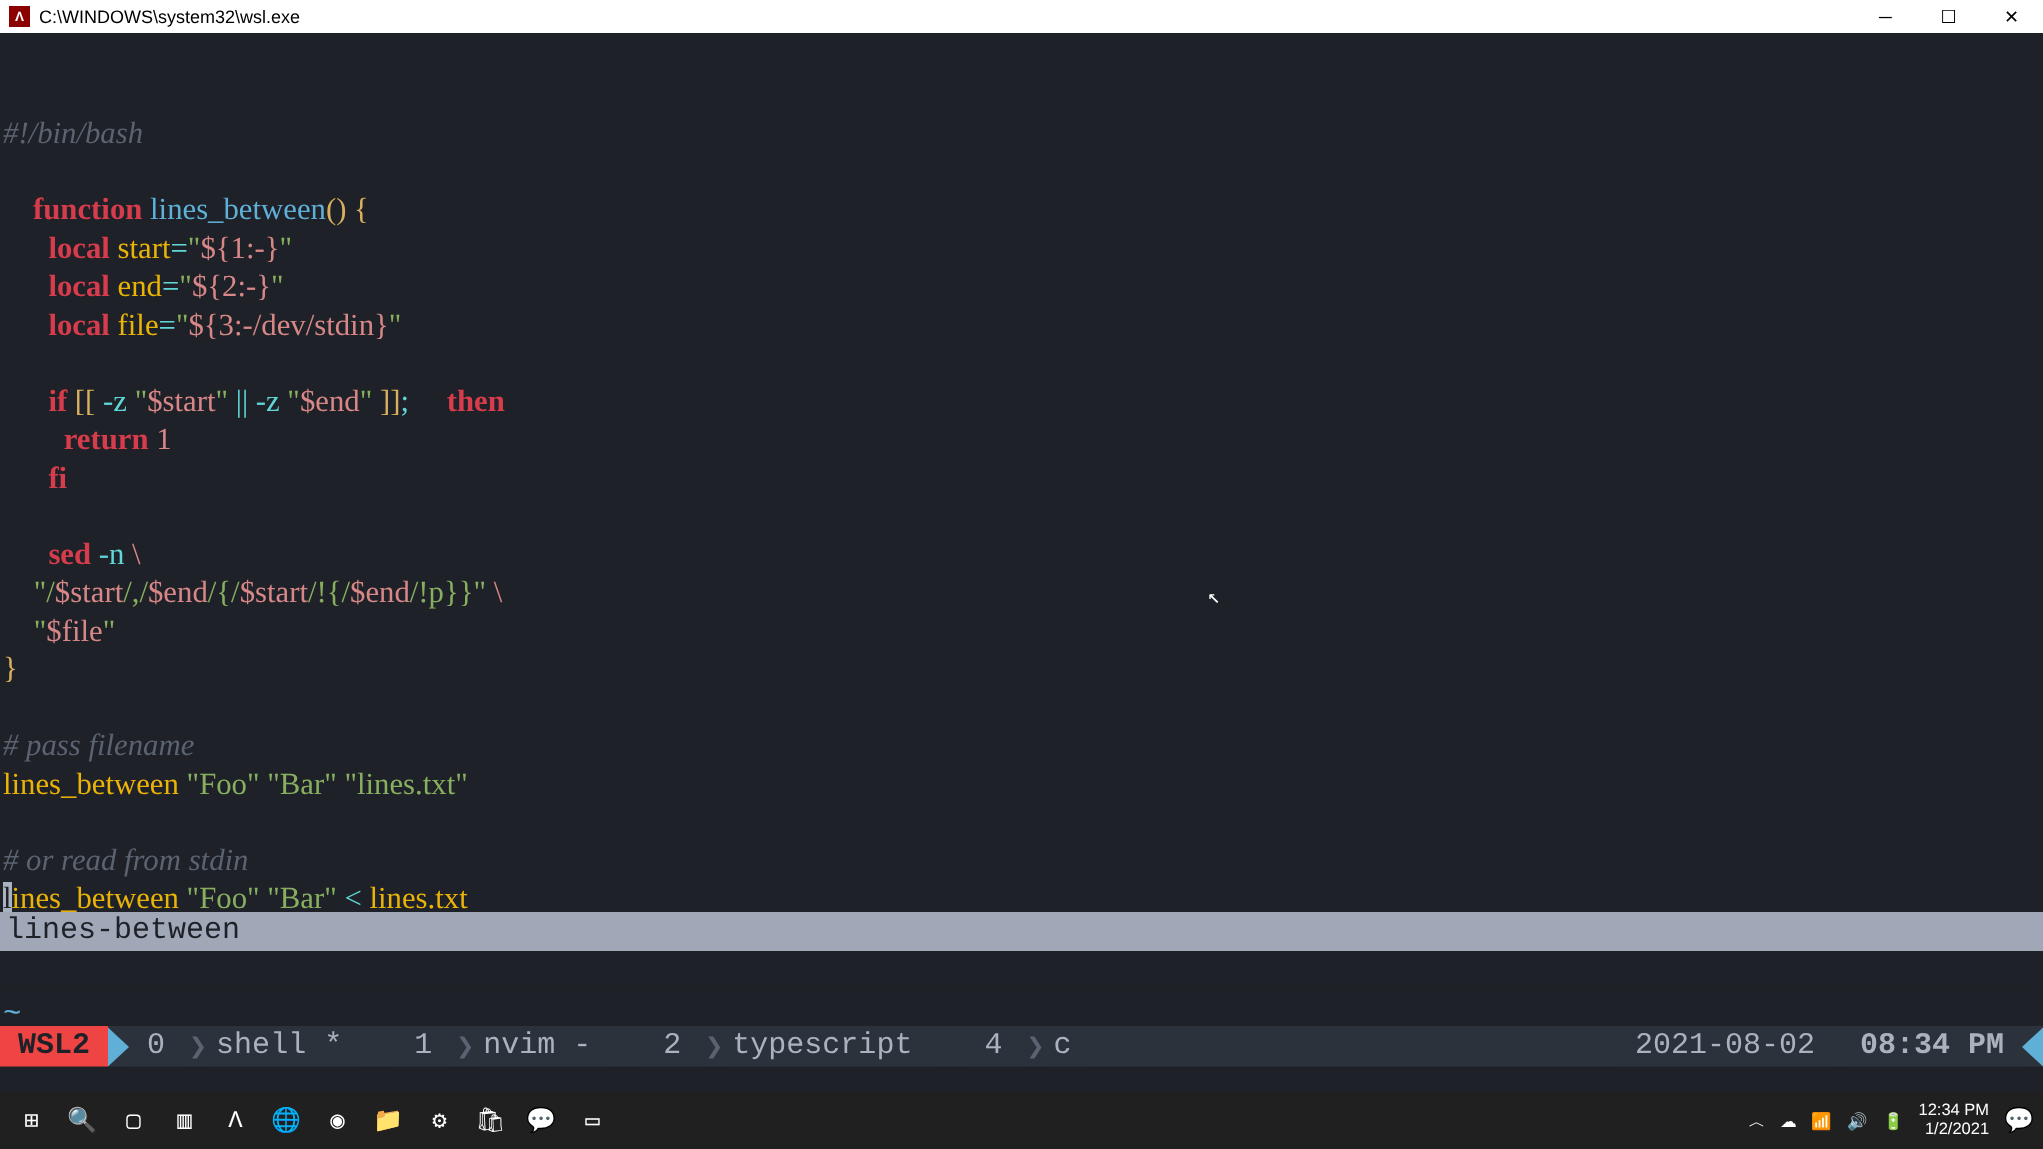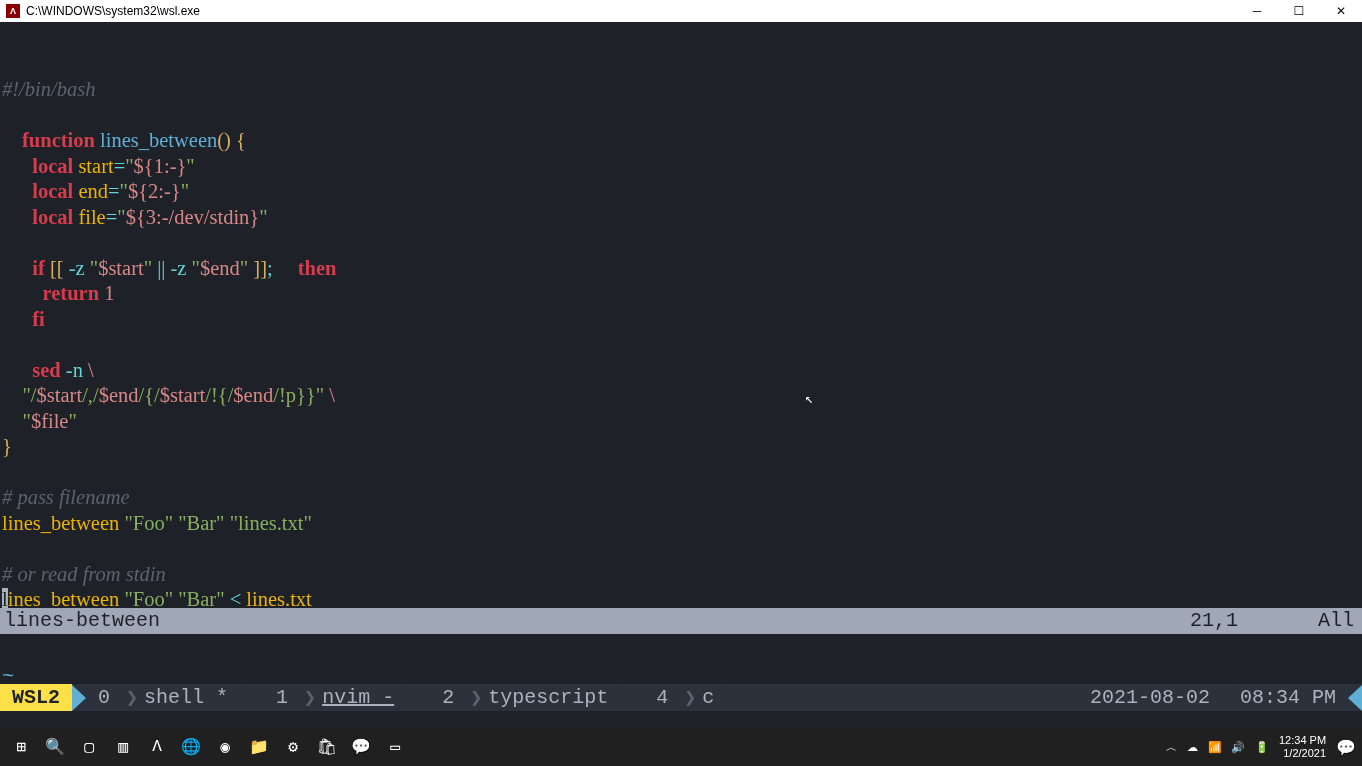--- a/index.html
+++ b/index.html
@@ -121,21 +121,21 @@
   border-top: 13.5px solid transparent;
   border-bottom: 13.5px solid transparent;
   border-left: 14px solid;
 }
 .tmux-arrow-l {
   width: 0; height: 0;
   border-top: 13.5px solid transparent;
   border-bottom: 13.5px solid transparent;
   border-right: 14px solid;
 }
-.seg-wsl { background: #fde047; color: #1e2127; font-weight: bold; }
+.seg-wsl { background: #ef4444; color: #1e2127; font-weight: bold; }
 .seg-dark { background: #2c323c; color: #abb2bf; }
 .seg-host { background: #5fafd7; color: #1e2127; font-weight: bold; margin-left: auto; }
 
 
 .taskbar {
   position: absolute;
   bottom: 0;
   left: 0; right: 0;
   height: 38px;
   background: #202020;
@@ -184,53 +184,49 @@
 </div>
 
 <div class="terminal">
   <div id="code-container"><span class="line"><span class="c-comment">#!/bin/bash</span></span><span class="line"> </span><span class="line"><span class="c-keyword">function</span><span class="c-plain"> </span><span class="c-func">lines_between</span><span class="c-punct">()</span><span class="c-plain"> </span><span class="c-punct">{</span></span><span class="line"><span class="c-plain">  </span><span class="c-keyword">local</span><span class="c-plain"> start</span><span class="c-op">=</span><span class="c-str">"</span><span class="c-var">${1:-}</span><span class="c-str">"</span></span><span class="line"><span class="c-plain">  </span><span class="c-keyword">local</span><span class="c-plain"> end</span><span class="c-op">=</span><span class="c-str">"</span><span class="c-var">${2:-}</span><span class="c-str">"</span></span><span class="line"><span class="c-plain">  </span><span class="c-keyword">local</span><span class="c-plain"> file</span><span class="c-op">=</span><span class="c-str">"</span><span class="c-var">${3:-/dev/stdin}</span><span class="c-str">"</span></span><span class="line"> </span><span class="line"><span class="c-plain">  </span><span class="c-keyword">if</span><span class="c-plain"> </span><span class="c-punct">[[</span><span class="c-plain"> </span><span class="c-op">-z</span><span class="c-plain"> </span><span class="c-str">"</span><span class="c-var">$start</span><span class="c-str">"</span><span class="c-plain"> </span><span class="c-op">||</span><span class="c-plain"> </span><span class="c-op">-z</span><span class="c-plain"> </span><span class="c-str">"</span><span class="c-var">$end</span><span class="c-str">"</span><span class="c-plain"> </span><span class="c-punct">]]</span><span class="c-op">;</span><span class="c-plain"> </span><span class="c-keyword">then</span></span><span class="line"><span class="c-plain">    </span><span class="c-keyword">return</span><span class="c-plain"> </span><span class="c-var">1</span></span><span class="line"><span class="c-plain">  </span><span class="c-keyword">fi</span></span><span class="line"> </span><span class="line"><span class="c-plain">  </span><span class="c-keyword">sed</span><span class="c-plain"> </span><span class="c-op">-n</span><span class="c-plain"> </span><span class="c-var">\</span></span><span class="line"><span class="c-plain">    </span><span class="c-str">"/</span><span class="c-var">$start</span><span class="c-str">/,/</span><span class="c-var">$end</span><span class="c-str">/{/</span><span class="c-var">$start</span><span class="c-str">/!{/</span><span class="c-var">$end</span><span class="c-str">/!p}}"</span><span class="c-plain"> </span><span class="c-var">\</span></span><span class="line"><span class="c-plain">    </span><span class="c-str">"</span><span class="c-var">$file</span><span class="c-str">"</span></span><span class="line"><span class="c-punct">}</span></span><span class="line"> </span><span class="line"><span class="c-comment"># pass filename</span></span><span class="line"><span class="c-plain">lines_between </span><span class="c-str">"Foo"</span><span class="c-plain"> </span><span class="c-str">"Bar"</span><span class="c-plain"> </span><span class="c-str">"lines.txt"</span></span><span class="line"> </span><span class="line"><span class="c-comment"># or read from stdin</span></span><span class="line"><span class="cursor-block">l</span><span class="c-plain">ines_between </span><span class="c-str">"Foo"</span><span class="c-plain"> </span><span class="c-str">"Bar"</span><span class="c-plain"> </span><span class="c-op">&lt;</span><span class="c-plain"> lines.txt</span></span></div>
   <div class="tilde-line">~</div>
   <div class="tilde-line">~</div>
 
   
   <div class="vim-status">
     <span>lines-between</span>
-    <div class="vim-status-right">
-      <span>21,1</span>
-      <span>All</span>
-    </div>
   </div>
   <div class="vim-cmd"></div>
 </div>
 
 <div class="tmux-bar">
   <div class="tmux-seg seg-wsl">WSL2</div>
   <div class="tmux-arrow-r" style="border-left-color:#5fafd7;"></div>
   <div id="tmux-windows" style="display:flex;align-items:center;height:100%;">
       <div class="tmux-seg seg-dark">0</div>
       <span class="sep-thin" style="padding: 0px 4px;">❯</span>
       <div class="tmux-seg seg-dark" style="padding-left: 2px;">shell *</div>
       <div class="tmux-arrow-r" style="border-left-color: rgb(44, 50, 60); margin-right: 10px;"></div>
       <div class="tmux-seg seg-dark">1</div>
       <span class="sep-thin" style="padding: 0px 4px;">❯</span>
-      <div class="tmux-seg seg-dark" style="padding-left: 2px; text-decoration: underline;">nvim -</div>
+      <div class="tmux-seg seg-dark" style="padding-left: 2px;">nvim -</div>
       <div class="tmux-arrow-r" style="border-left-color: rgb(44, 50, 60); margin-right: 10px;"></div>
       <div class="tmux-seg seg-dark">2</div>
       <span class="sep-thin" style="padding: 0px 4px;">❯</span>
       <div class="tmux-seg seg-dark" style="padding-left: 2px; text-align: center;">typescript</div>
       <div class="tmux-arrow-r" style="border-left-color: rgb(44, 50, 60); margin-right: 10px;"></div>
       <div class="tmux-seg seg-dark">4</div>
       <span class="sep-thin" style="padding: 0px 4px;">❯</span>
       <div class="tmux-seg seg-dark" style="padding-left: 2px;">c</div>
       <div class="tmux-arrow-r" style="border-left-color: rgb(44, 50, 60); margin-right: 10px;"></div>
     </div>
   <div style="flex:1"></div>
   <div class="tmux-seg seg-dark">2021-08-02</div>
   <div class="tmux-arrow-l" style="border-right-color:#2c323c;"></div>
-  <div class="tmux-seg seg-dark" style="padding-left:4px;">08:34 PM</div>
+  <div class="tmux-seg seg-dark" style="padding-left:4px;font-weight:bold;">08:34 PM</div>
   <div class="tmux-arrow-l" style="border-right-color:#5fafd7;"></div>
 </div>
 
 <div class="taskbar">
   <div class="taskbar-left" id="taskbar-icons">
       <div class="taskbar-icon" style="color: rgb(255, 255, 255);">⊞</div>
       <div class="taskbar-icon" style="color: rgb(255, 255, 255);">🔍</div>
       <div class="taskbar-icon" style="color: rgb(255, 255, 255);">▢</div>
       <div class="taskbar-icon" style="color: rgb(255, 255, 255);">▥</div>
       <div class="taskbar-icon" style="color: rgb(255, 255, 255);">Λ</div>

